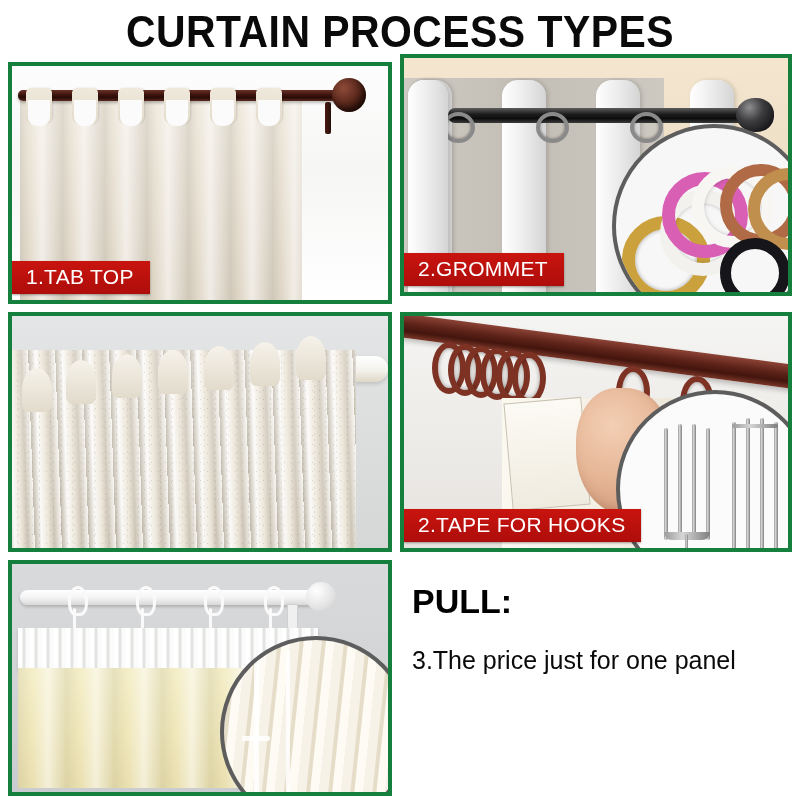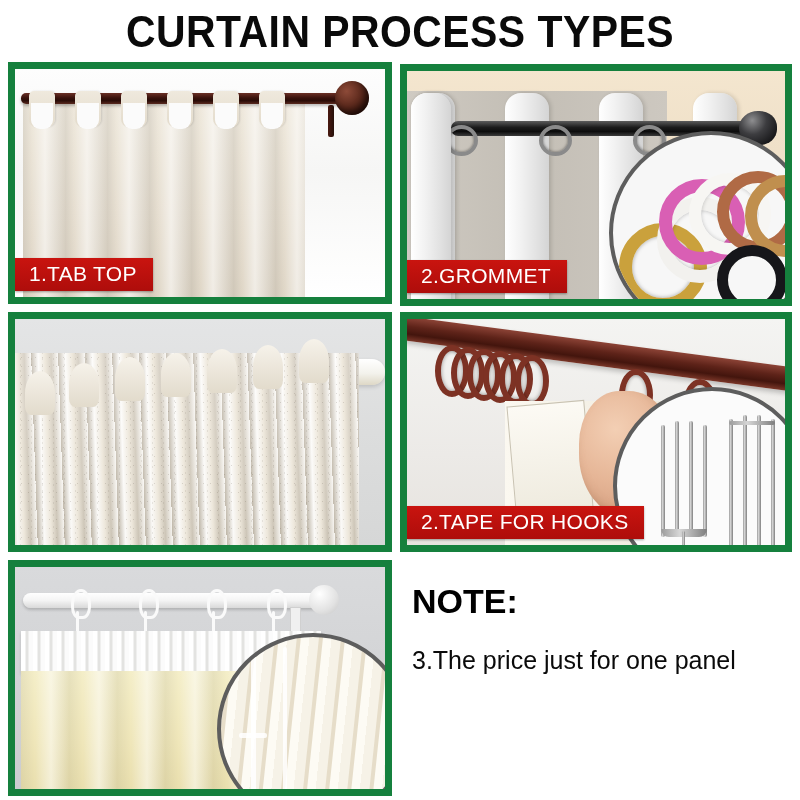--- a/index.html
+++ b/index.html
@@ -16,27 +16,27 @@
     text-align:center;line-height:52px;
     font-size:44px;font-weight:bold;color:#0a0a0a;
     letter-spacing:0.5px;
     transform:scaleX(0.93);transform-origin:center center;
     white-space:nowrap;
   }
 
   
   .panel{
     position:absolute;
-    border:7px solid #15803d;
+    border:4px solid #15803d;
     background:#e9e9ea;
     overflow:hidden;
     box-sizing:border-box;
   }
   .p1{left:8px;  top:62px;  width:384px;height:242px;}
-  .p2{left:400px;top:64px;  width:392px;height:242px;}
+  .p2{left:400px;top:54px;  width:392px;height:242px;}
   .p3{left:8px;  top:312px; width:384px;height:240px;}
   .p4{left:400px;top:312px; width:392px;height:240px;}
   .p5{left:8px;  top:560px; width:384px;height:236px;}
 
   .scene{position:absolute;inset:0;overflow:hidden;}
 
   
   .caption{
     position:absolute;left:0;bottom:6px;
     background:linear-gradient(180deg,#c9140f 0%,#ae0d0b 100%);
@@ -372,17 +372,17 @@
       <div class="body"></div>
       <div class="inset">
         <div class="insetbar" style="left:30px;top:16px;width:5px;height:150px;"></div>
         <div class="insetbar" style="left:62px;top:10px;width:4px;height:160px;"></div>
         <div class="insetbar" style="left:18px;top:96px;width:28px;height:5px;"></div>
       </div>
     </div>
   </div>
 
   <div class="note">
-    <div class="note-title">NOTE:</div>
+    <div class="note-title">PULL:</div>
     <div class="note-l1">3.The price just for one panel</div>
   </div>
 
 </div>
 
 </body></html>

